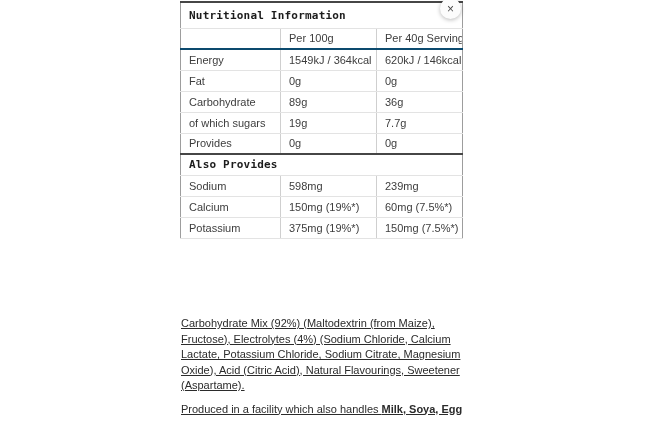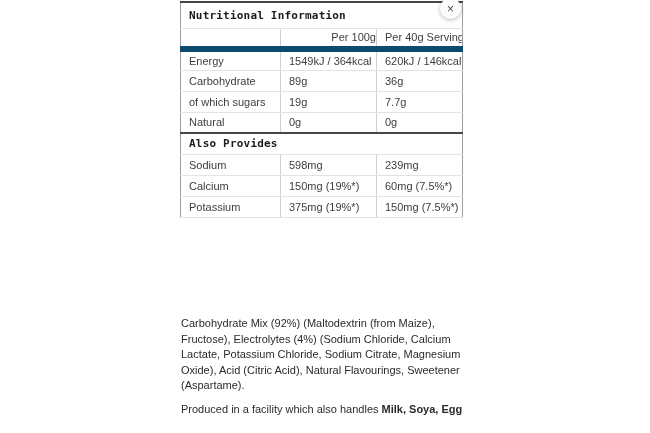--- a/index.html
+++ b/index.html
@@ -57,34 +57,34 @@
   td.section-head {
     font-family: "DejaVu Sans Mono", monospace;
     font-weight: bold;
     font-size: 11px;
     letter-spacing: 0.2px;
     color: #1c1c1c;
     border-bottom: 1px solid #d6d6d6;
   }
   tr.title-row td { height: 26px; border-top: 2px solid #464646; }
   tr.also-row td { border-top: 2px solid #464646; height: 21px; }
-  tr.header-row td { border-bottom: 6px solid #0c4a6e; height: 21px; text-align: right; }
+  tr.header-row td { border-bottom: 2px solid #0c4a6e; height: 21px; }
   td.val { border-left: 1px solid #cfcfcf; }
   tr.last-row td { border-bottom: 2px solid #464646; }
   .ingredients {
     position: absolute;
     left: 181px;
     top: 316px;
     width: 292px;
     font-size: 11px;
     line-height: 15.5px;
     color: #2b2b2b;
   }
   .ingredients-heading { font-weight: bold; margin-bottom: 7px; }
-  .ingredients-para { margin: 0 0 8px 0; }
+  .ingredients-para { margin: 0 0 8px 0; text-decoration: underline; }
   .allergen b { font-weight: bold; }
 </style>
 </head>
 <body>
 
 <div class="nutrition-card">
 
   <div class="close-btn">
     <span>×</span>
   </div>
@@ -104,31 +104,36 @@
         <td class="val">Per 100g</td>
         <td class="val">Per 40g Serving</td>
       </tr>
 
       <tr>
         <td>Energy</td>
         <td class="val">1549kJ / 364kcal</td>
         <td class="val">620kJ / 146kcal</td>
       </tr>
       <tr>
+        <td>Fat</td>
+        <td class="val">0g</td>
+        <td class="val">0g</td>
+      </tr>
+      <tr>
         <td>Carbohydrate</td>
         <td class="val">89g</td>
         <td class="val">36g</td>
       </tr>
       <tr>
         <td>of which sugars</td>
         <td class="val">19g</td>
         <td class="val">7.7g</td>
       </tr>
       <tr>
-        <td>Natural</td>
+        <td>Provides</td>
         <td class="val">0g</td>
         <td class="val">0g</td>
       </tr>
 
       <tr class="also-row">
         <td colspan="3" class="section-head">Also Provides</td>
       </tr>
 
       <tr>
         <td>Sodium</td>

